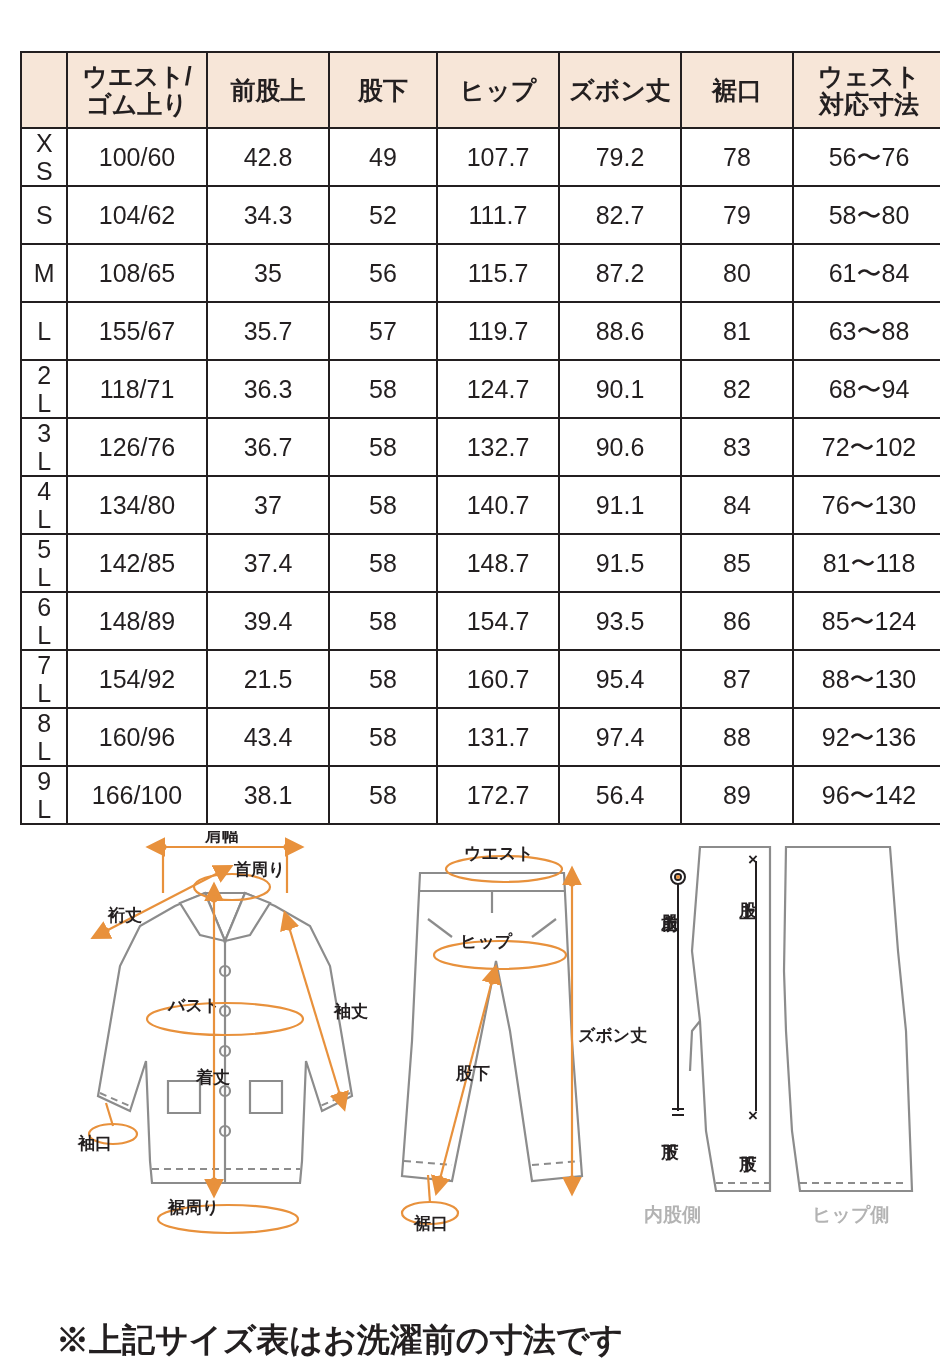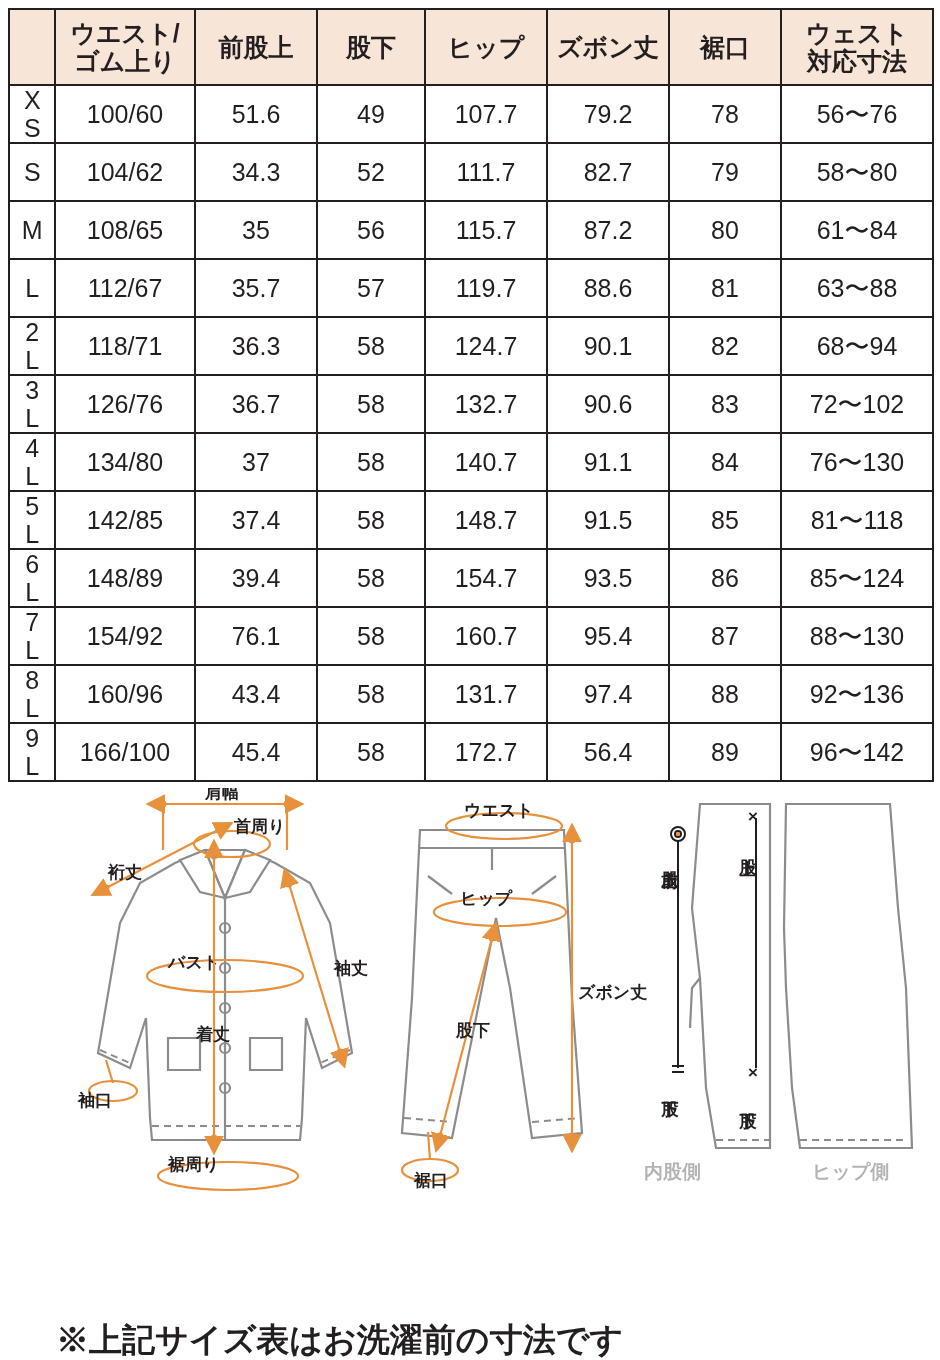--- a/index.html
+++ b/index.html
@@ -11,23 +11,24 @@
     width: 940px;
     height: 1360px;
     font-family: "Liberation Sans", sans-serif;
     color: #231f20;
     position: relative;
     overflow: hidden;
   }
 
   
   .table-wrap {
-    padding: 8px 8px 0 8px;
+    padding: 8px 8px 0 20px;
     box-sizing: border-box;
     width: 772px;
+    margin-top: 43px;
   }
   table.size-table {
     border-collapse: collapse;
     width: 924px;
     table-layout: fixed;
   }
   table.size-table th,
   table.size-table td {
     border: 2px solid #231f20;
     text-align: center;
@@ -118,21 +119,21 @@
         </th>
       </tr>
     </thead>
     <tbody id="table-body">
         <tr>
           <td class="size-cell">
             <span class="stack">X</span>
             <span class="stack">S</span>
           </td>
           <td>100/60</td>
-          <td>51.6</td>
+          <td>42.8</td>
           <td>49</td>
           <td>107.7</td>
           <td>79.2</td>
           <td>78</td>
           <td>56〜76</td>
         </tr>
         <tr>
           <td class="size-cell">S</td>
           <td>104/62</td>
           <td>34.3</td>
@@ -147,21 +148,21 @@
           <td>108/65</td>
           <td>35</td>
           <td>56</td>
           <td>115.7</td>
           <td>87.2</td>
           <td>80</td>
           <td>61〜84</td>
         </tr>
         <tr>
           <td class="size-cell">L</td>
-          <td>112/67</td>
+          <td>155/67</td>
           <td>35.7</td>
           <td>57</td>
           <td>119.7</td>
           <td>88.6</td>
           <td>81</td>
           <td>63〜88</td>
         </tr>
         <tr>
           <td class="size-cell">
             <span class="stack">2</span>
@@ -226,21 +227,21 @@
           <td>93.5</td>
           <td>86</td>
           <td>85〜124</td>
         </tr>
         <tr>
           <td class="size-cell">
             <span class="stack">7</span>
             <span class="stack">L</span>
           </td>
           <td>154/92</td>
-          <td>76.1</td>
+          <td>21.5</td>
           <td>58</td>
           <td>160.7</td>
           <td>95.4</td>
           <td>87</td>
           <td>88〜130</td>
         </tr>
         <tr>
           <td class="size-cell">
             <span class="stack">8</span>
             <span class="stack">L</span>
@@ -252,21 +253,21 @@
           <td>97.4</td>
           <td>88</td>
           <td>92〜136</td>
         </tr>
         <tr>
           <td class="size-cell">
             <span class="stack">9</span>
             <span class="stack">L</span>
           </td>
           <td>166/100</td>
-          <td>45.4</td>
+          <td>38.1</td>
           <td>58</td>
           <td>172.7</td>
           <td>56.4</td>
           <td>89</td>
           <td>96〜142</td>
         </tr>
       </tbody>
   </table>
 </div>
 

